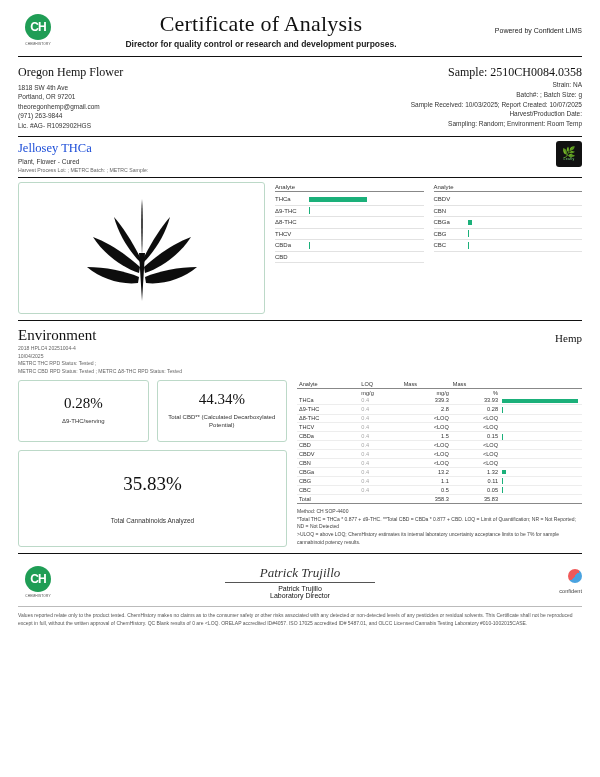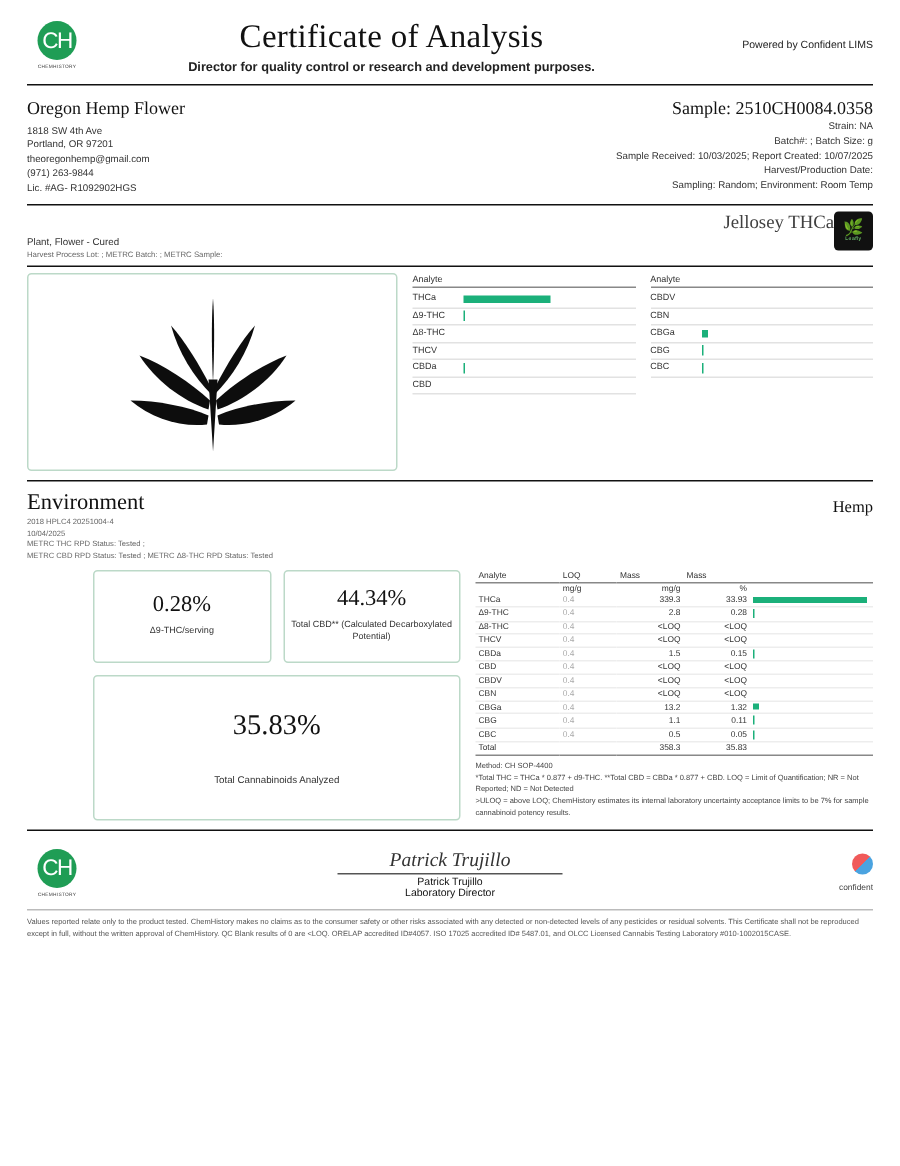--- a/index.html
+++ b/index.html
@@ -5,40 +5,40 @@
   html,body{margin:0;padding:0;background:#e8e8e8;}
   body{font-family:"Liberation Sans",sans-serif;}
   .page{width:600px;height:777px;background:#fff;position:relative;overflow:hidden;box-sizing:border-box;}
 
   .hline{height:1px;background:#111;}
   .hline-thin{height:1px;background:#bbb;}
 
   
   .header{display:flex;align-items:center;padding:10px 18px 6px 18px;}
   .logo{width:40px;height:40px;flex:0 0 40px;display:flex;flex-direction:column;align-items:center;justify-content:center;}
-  .logo-badge{width:26px;height:26px;border-radius:50%;background:#1f9d55;display:flex;align-items:center;justify-content:center;color:#fff;font-size:15px;font-weight:normal;letter-spacing:-1px;}
+  .logo-badge{width:26px;height:26px;border-radius:50%;background:#1f9d55;display:flex;align-items:center;justify-content:center;color:#fff;font-size:12px;font-weight:bold;letter-spacing:-1px;}
   .logo-sub{font-size:3.2px;color:#444;margin-top:2px;letter-spacing:.2px;}
   .header-mid{flex:1;text-align:center;}
   .coa-title{font-size:22px;font-weight:400;color:#111;letter-spacing:.2px;font-family:"Liberation Serif",serif;}
   .coa-sub{font-size:8.5px;color:#222;margin-top:2px;font-weight:bold;}
   .header-right{width:118px;text-align:right;font-size:7px;color:#222;}
 
   
   .band{display:flex;padding:8px 18px 6px 18px;}
   .band-left{width:250px;}
   .client-name{font-size:12px;color:#111;margin-bottom:3px;font-family:"Liberation Serif",serif;}
   .client-line{font-size:6.5px;color:#333;line-height:1.45;}
   .band-right{flex:1;text-align:right;}
   .sample-id{font-size:12px;color:#111;font-family:Liberation Serif, serif;}
   .meta-line{font-size:6.5px;color:#333;line-height:1.5;}
 
   
   .strain-row{display:flex;align-items:flex-start;padding:4px 18px 4px 18px;}
   .strain-left{flex:1;}
-  .strain-name{font-size:12.5px;color:#404040;font-family:"Liberation Serif",serif;text-align:right;}
+  .strain-name{font-size:12.5px;color:#1d4ed8;font-family:"Liberation Serif",serif;}
   .strain-type{font-size:6.5px;color:#333;margin-top:2px;}
   .strain-lot{font-size:5.2px;color:#666;margin-top:2px;}
   .leafly{width:26px;height:26px;background:#111;border-radius:3px;display:flex;flex-direction:column;align-items:center;justify-content:center;}
   .leafly-leaf{color:#7ee07e;font-size:11px;line-height:10px;}
   .leafly-txt{color:#7ee07e;font-size:3.4px;letter-spacing:.3px;}
 
   
   .mid{display:flex;padding:4px 18px 6px 18px;gap:10px;}
   .imgbox{width:245px;height:130px;border:1px solid #bcd9c8;border-radius:3px;display:flex;align-items:center;justify-content:center;background:#fff;}
   .analyte-cols{flex:1;display:flex;gap:10px;padding-top:2px;}
@@ -49,21 +49,21 @@
   .arow .bar{height:5px;background:#1bb07a;}
   .arow .tick{height:7px;width:1px;background:#1bb07a;}
 
   
   .sect-head{display:flex;align-items:flex-end;padding:6px 18px 0 18px;}
   .sect-title{font-size:15px;color:#111;font-family:"Liberation Serif",serif;flex:1;}
   .sect-pass{font-size:11px;color:#111;font-family:"Liberation Serif",serif;}
   .sect-notes{padding:1px 18px 0 18px;font-size:5.1px;color:#666;line-height:1.5;}
 
   .lower{display:flex;padding:4px 18px 0 18px;gap:10px;}
-  .lower-left{width:245px;margin-left:44px;}
+  .lower-left{width:269px;}
   .cards{display:flex;gap:8px;}
   .card{flex:1;border:1px solid #bcd9c8;border-radius:3px;height:62px;display:flex;flex-direction:column;align-items:center;justify-content:center;padding:3px;box-sizing:border-box;}
   .card-val{font-size:15px;color:#111;font-family:"Liberation Serif",serif;}
   .card-lab{font-size:6px;color:#333;text-align:center;margin-top:6px;line-height:1.3;}
   .bigcard{border:1px solid #bcd9c8;border-radius:3px;height:95px;margin-top:8px;display:flex;flex-direction:column;align-items:center;justify-content:center;}
   .bigcard-val{font-size:19px;color:#111;font-family:"Liberation Serif",serif;}
   .bigcard-lab{font-size:6.5px;color:#333;margin-top:22px;}
 
   
   .tbl{flex:1;}

